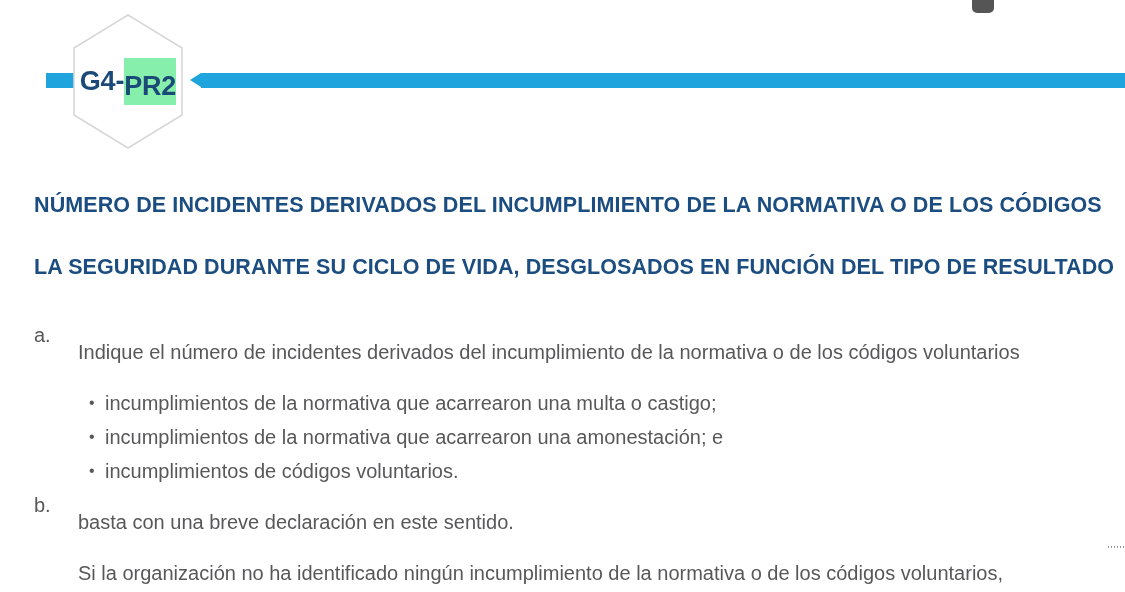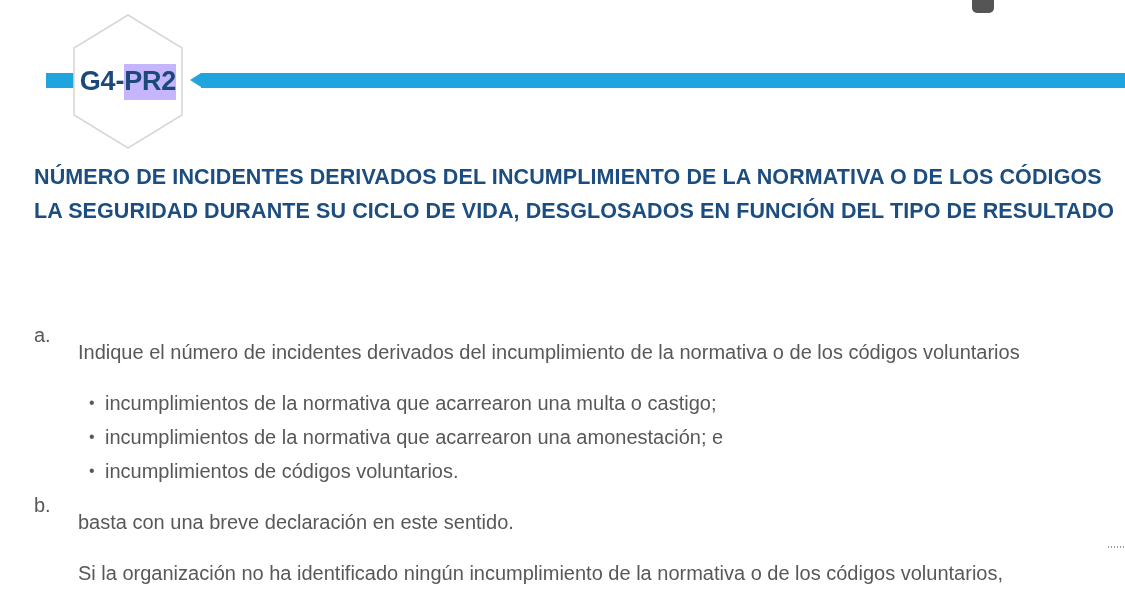--- a/index.html
+++ b/index.html
@@ -92,39 +92,39 @@
     display: flex;
     align-items: center;
     justify-content: center;
     font-size: 27px;
     font-weight: bold;
     color: #1b4a78;
     letter-spacing: -0.2px;
     white-space: nowrap;
   }
   .badge-label .sel {
-    background: #c4b5fd;
+    background: #86efac;
     color: #1b4a78;
-    padding: 2px 0 3px 0;
+    padding: 13px 0 3px 0;
   }
 
   
   .doc-title {
     position: absolute;
     left: 34px;
     top: 146px;
     width: 1060px;
     font-size: 21.5px;
     font-weight: bold;
     line-height: 34px;
     color: #1b4d80;
     text-transform: uppercase;
     letter-spacing: 0.1px;
   }
-  .doc-title .tline { display: block; white-space: nowrap; }
+  .doc-title .tline { display: block; white-space: nowrap; margin-top: 28px; }
 
   
   .body-block {
     position: absolute;
     left: 34px;
     top: 318px;
     width: 1080px;
     color: #58585a;
     font-size: 20px;
     line-height: 34px;

